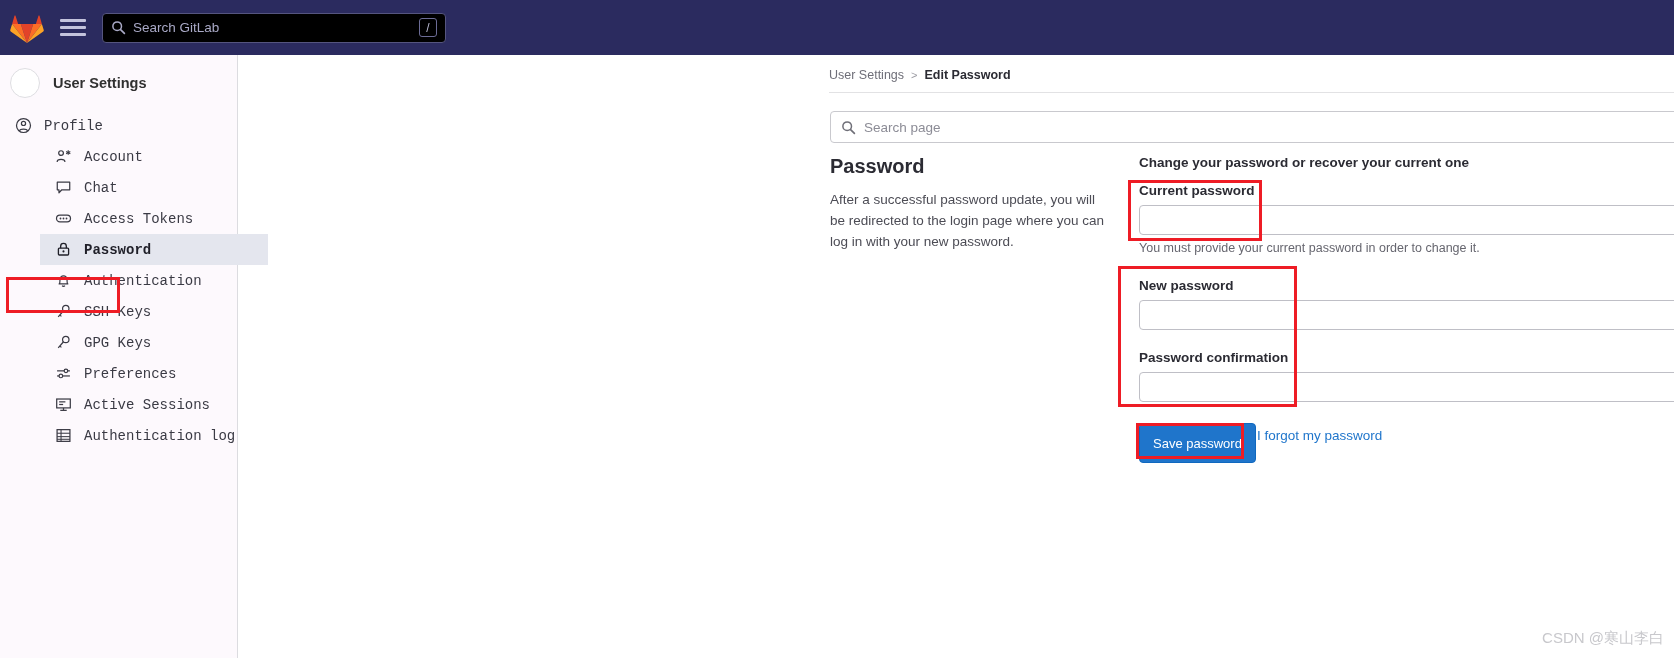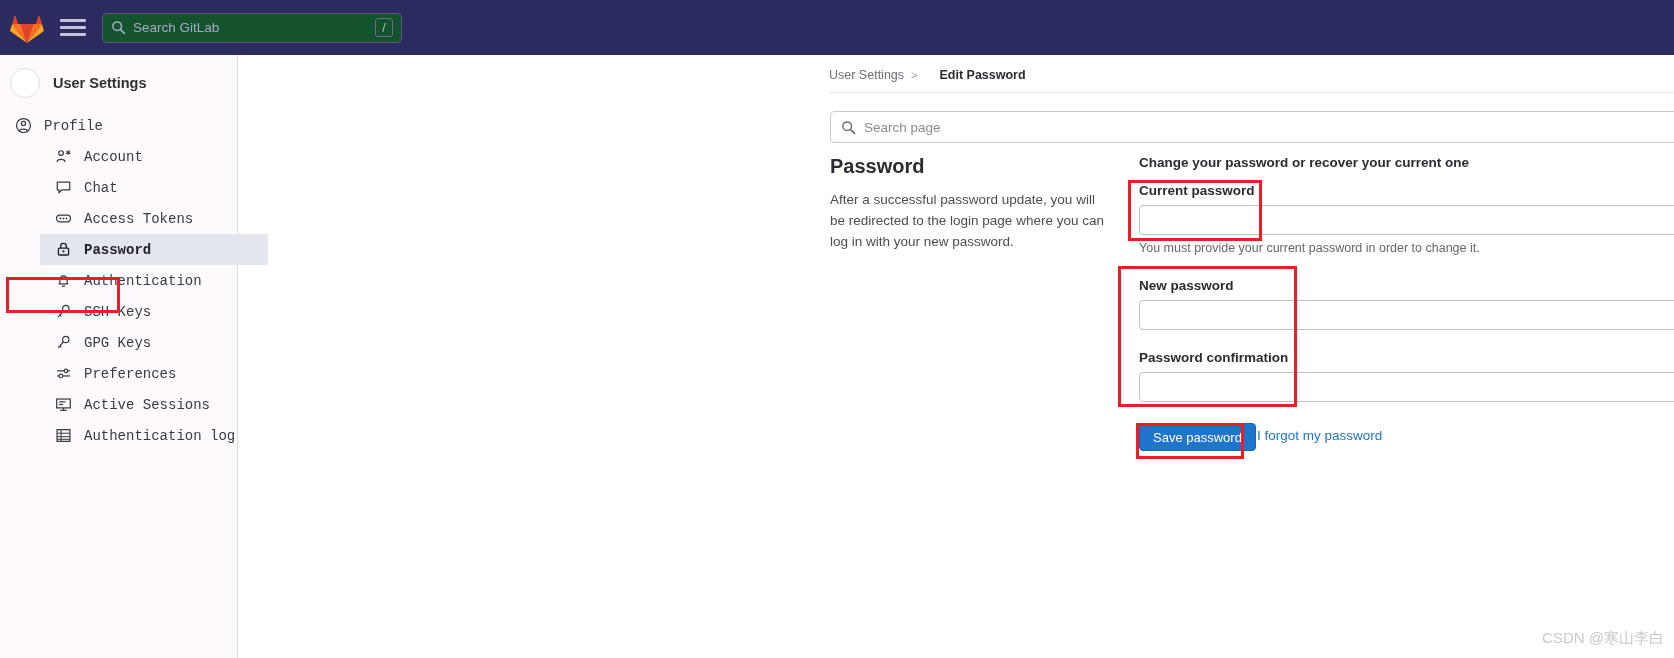--- a/index.html
+++ b/index.html
@@ -21,22 +21,22 @@
   .gl-logo { width: 34px; height: 32px; flex: 0 0 auto; margin-right: 16px; }
   .hamburger {
     width: 26px; height: 22px; margin-right: 16px;
     display: flex; flex-direction: column; justify-content: center; gap: 4px;
     cursor: pointer;
   }
   .hamburger span { display: block; height: 3px; background: #c3c3dc; border-radius: 1px; }
 
   .nav-search {
     position: relative;
-    width: 300px; height: 30px;
-    background: #14532d;
+    width: 344px; height: 30px;
+    background: #000000;
     border: 1px solid #55557f;
     border-radius: 4px;
     display: flex; align-items: center;
     padding: 0 8px;
   }
   .nav-search .s-icon { width: 15px; height: 15px; flex: 0 0 auto; margin-right: 7px; }
   .nav-search .s-text {
     color: #a9a9c6; font-size: 13.5px; flex: 1 1 auto;
     white-space: nowrap; overflow: hidden;
   }
@@ -88,21 +88,21 @@
 
   
   .content { position: absolute; top: 55px; left: 238px; width: 1436px; height: 603px; }
 
   .breadcrumb {
     position: absolute; left: 591px; top: 13px;
     display: flex; align-items: center; font-size: 12.5px;
   }
   .bc-link { color: #6e6e78; }
   .bc-sep { color: #9b9ba3; margin: 0 7px; font-size: 11px; }
-  .bc-current { color: #2b2b33; font-weight: bold; margin-left: 15px; }
+  .bc-current { color: #2b2b33; font-weight: bold; }
 
   .hr-top {
     position: absolute; left: 591px; top: 37px;
     width: 845px; height: 1px; background: #e2e2e4;
   }
 
   .page-search {
     position: absolute; left: 592px; top: 56px;
     width: 860px; height: 32px;
     border: 1px solid #c9c9ce; border-radius: 4px;
@@ -147,21 +147,21 @@
   #cur-help  { top: 186px; }
 
   #new-label { top: 223px; }
   #new-input { top: 245px; }
 
   #cnf-label { top: 295px; }
   #cnf-input { top: 317px; }
 
   .btn-save {
     position: absolute; left: 901px; top: 368px;
-    height: 28px; padding: 10px 13px;
+    height: 40px; padding: 10px 13px;
     background: #1f75cb; border: 1px solid #1068bf; border-radius: 4px;
     color: #ffffff; font-size: 13px;
     display: flex; align-items: center; justify-content: center;
     cursor: pointer; white-space: nowrap;
   }
   .link-forgot {
     position: absolute; left: 1019px; top: 373px;
     color: #1f75cb; font-size: 13.5px; cursor: pointer; white-space: nowrap;
   }
 

